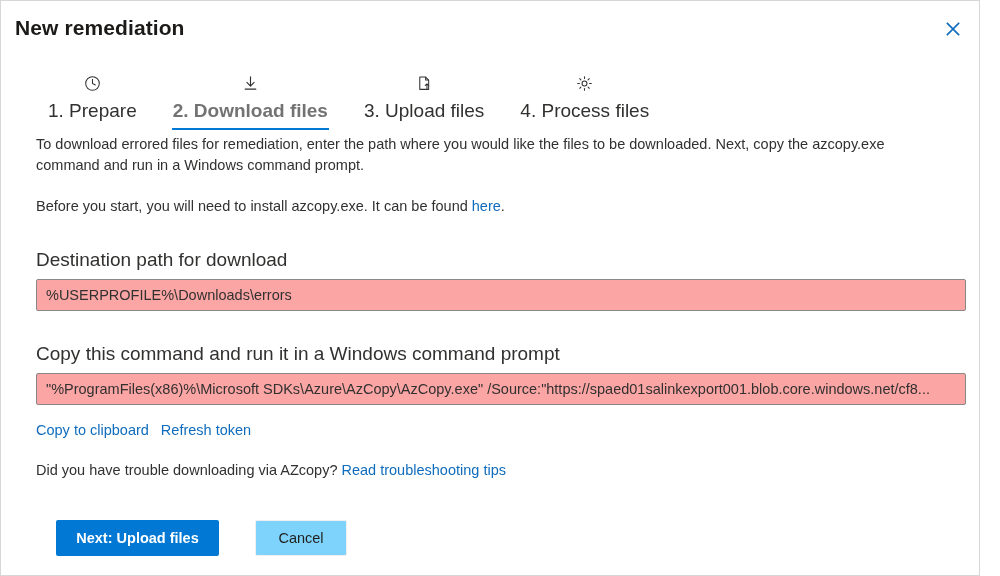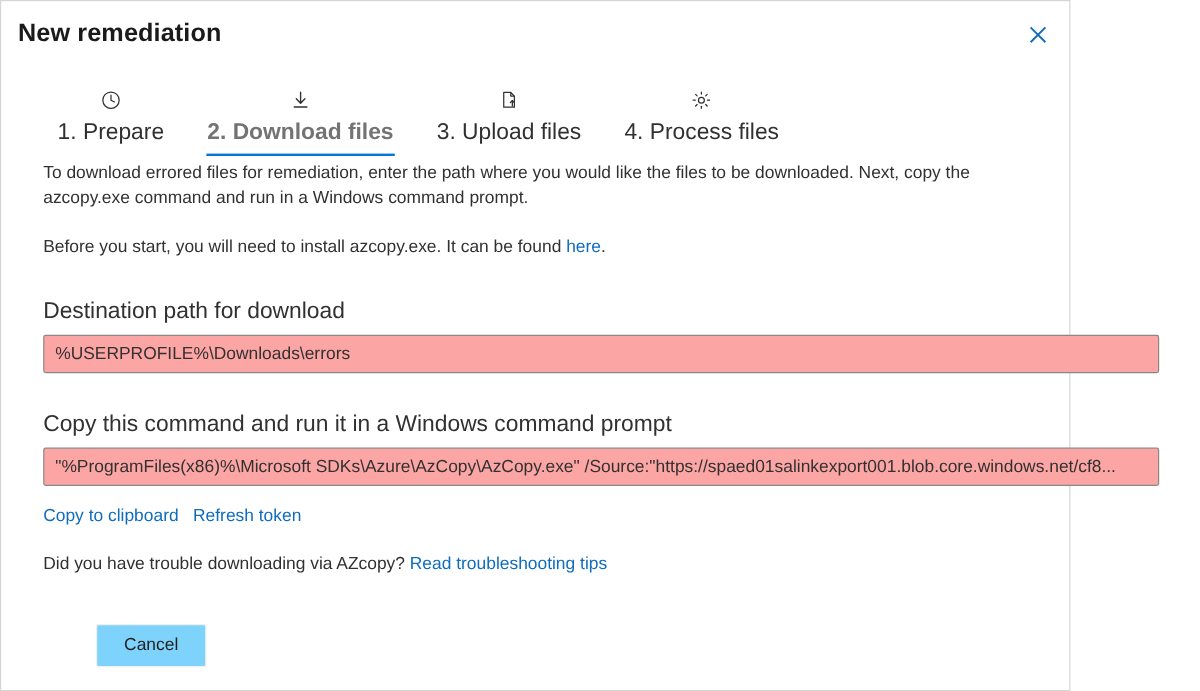--- a/index.html
+++ b/index.html
@@ -9,21 +9,21 @@
   body {
     width: 1000px;
     height: 576px;
     background: #ffffff;
     font-family: "Liberation Sans", sans-serif;
     color: #201f1e;
     overflow: hidden;
   }
   .dialog {
     position: relative;
-    width: 892px;
+    width: 980px;
     height: 576px;
     box-sizing: border-box;
     border: 1px solid #d6d6d6;
     background: #ffffff;
   }
   
   .header {
     position: relative;
     height: 58px;
   }
@@ -269,16 +269,17 @@
     <div class="links-row">
       <a class="link" href="#">Copy to clipboard</a>
       <a class="link" href="#">Refresh token</a>
     </div>
 
     <div class="trouble"><span>Did you have trouble downloading via AZcopy? </span><a class="link" href="#">Read troubleshooting tips</a></div>
 
   </div>
 
   <div class="footer">
+    <button class="btn btn-primary">Next: Upload files</button>
     <button class="btn btn-secondary">Cancel</button>
   </div>
 
 </div>
 
 </body></html>

